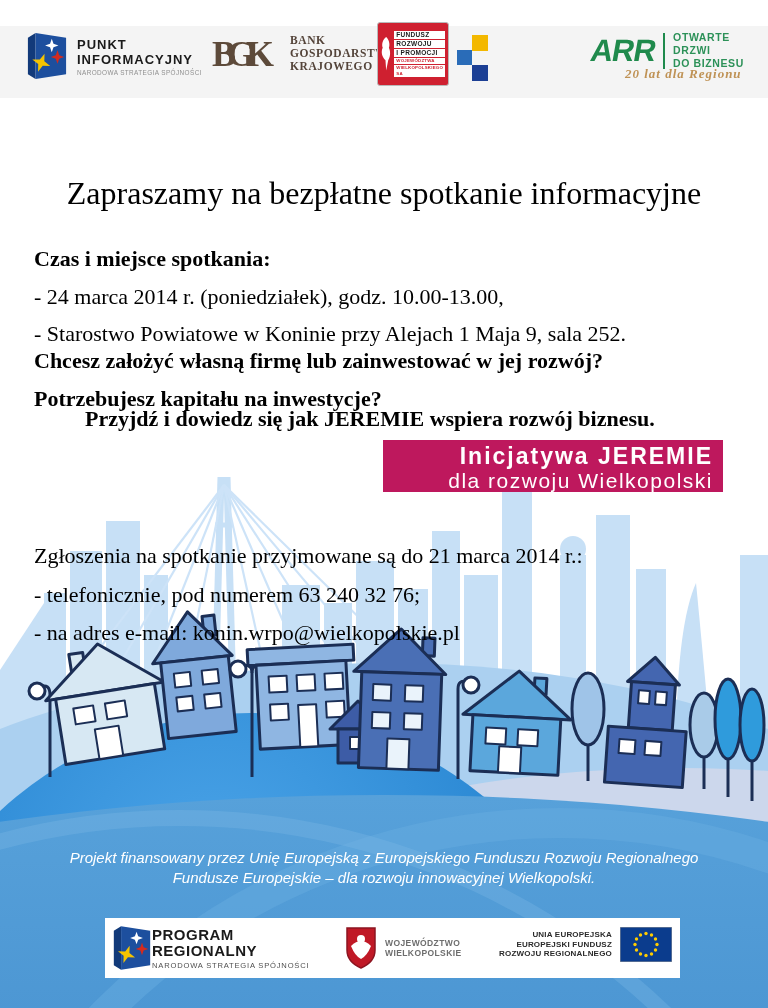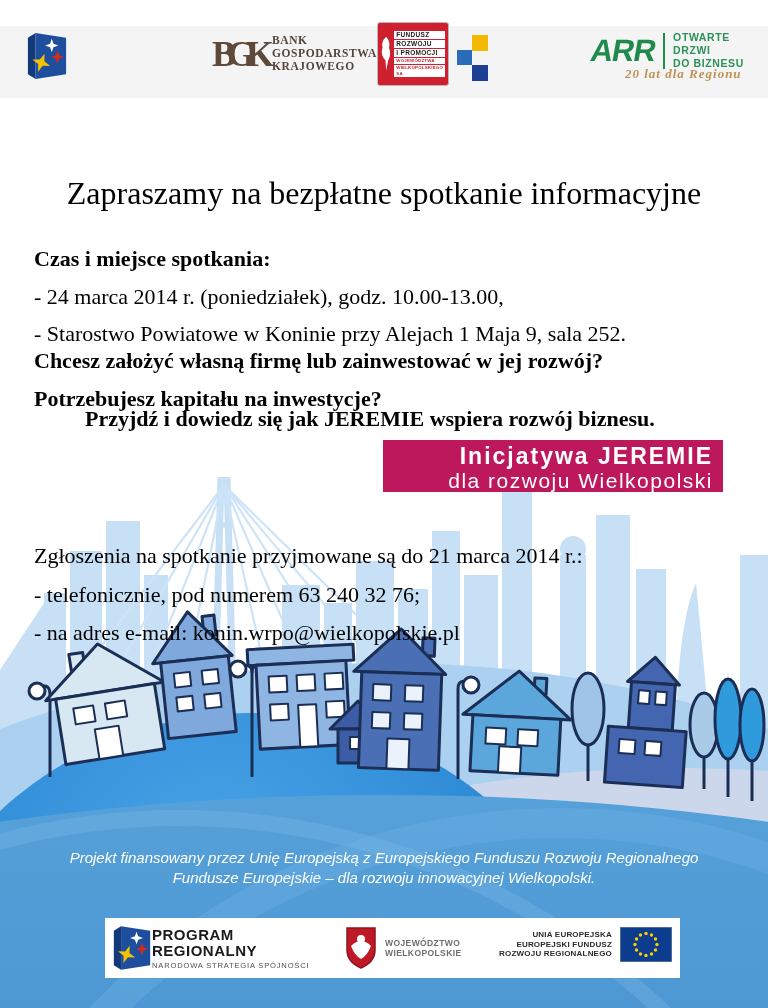--- a/index.html
+++ b/index.html
@@ -7,21 +7,21 @@
         font-family:"Liberation Serif",serif;color:#000;}
 
   
   .header-band{position:absolute;left:0;top:26px;width:768px;height:72px;background:#f4f4f4;}
   .logo{position:absolute;display:flex;align-items:center;}
   .punkt{left:26px;top:30px;gap:9px;}
   .punkt-l12{font-family:"Liberation Sans",sans-serif;font-weight:bold;font-size:13px;
              letter-spacing:1px;color:#1a1a1a;line-height:15px;}
   .punkt-l3{font-family:"Liberation Sans",sans-serif;font-size:6.4px;color:#8f8f8f;
             letter-spacing:.4px;margin-top:2px;}
-  .bgk{left:212px;top:34px;gap:4px;}
+  .bgk{left:212px;top:34px;gap:22px;}
   .bgk-mono{font-family:"Liberation Serif",serif;font-weight:bold;font-size:36px;
             color:#5d4a3a;letter-spacing:-9px;width:56px;line-height:36px;}
   .bgk-text{font-family:"Liberation Serif",serif;font-weight:bold;font-size:11.5px;
             color:#54443a;letter-spacing:.6px;line-height:13px;}
   .fundusz{left:377px;top:22px;width:72px;height:64px;background:#cf2030;border:1px solid #b9b9b9;
            border-radius:3px;box-sizing:border-box;padding:3px 3px 3px 2px;display:flex;gap:2px;}
   .f-text{display:flex;flex-direction:column;gap:1px;flex:1;}
   .f-strip{background:#fff;font-family:"Liberation Sans",sans-serif;font-weight:bold;
            font-size:6.5px;line-height:8px;color:#1a1a1a;padding:0 2px;letter-spacing:.3px;}
   .f-tiny{background:#fff;font-family:"Liberation Sans",sans-serif;font-weight:bold;
@@ -238,20 +238,25 @@
   <div class="header-band"></div>
 
   <div class="logo punkt">
     <svg width="42" height="52" viewBox="0 0 44 52">
       <polygon points="2,7 10,2 10,50 2,45" fill="#123a7a"></polygon>
       <polygon points="10,2 42,7 42,45 10,50" fill="#1d4f9e"></polygon>
       <path d="M27,8 L28.8,13.2 L34,15 L28.8,16.8 L27,22 L25.2,16.8 L20,15 L25.2,13.2 Z" fill="#fff"></path>
       <path d="M33,20 L34.8,25.2 L40,27 L34.8,28.8 L33,34 L31.2,28.8 L26,27 L31.2,25.2 Z" fill="#d42b1e"></path>
       <path d="M16,23 L18.5,30.5 L26,33 L18.5,35.5 L16,43 L13.5,35.5 L6,33 L13.5,30.5 Z" fill="#f5c400" transform="rotate(20 16 33)"></path>
     </svg>
+    <div>
+      <div class="punkt-l12">PUNKT</div>
+      <div class="punkt-l12">INFORMACYJNY</div>
+      <div class="punkt-l3">NARODOWA STRATEGIA SPÓJNOŚCI</div>
+    </div>
   </div>
 
   <div class="logo bgk">
     <div class="bgk-mono">BGK</div>
     <div class="bgk-text">
       <div>BANK</div>
       <div>GOSPODARSTWA</div>
       <div>KRAJOWEGO</div>
     </div>
   </div>

